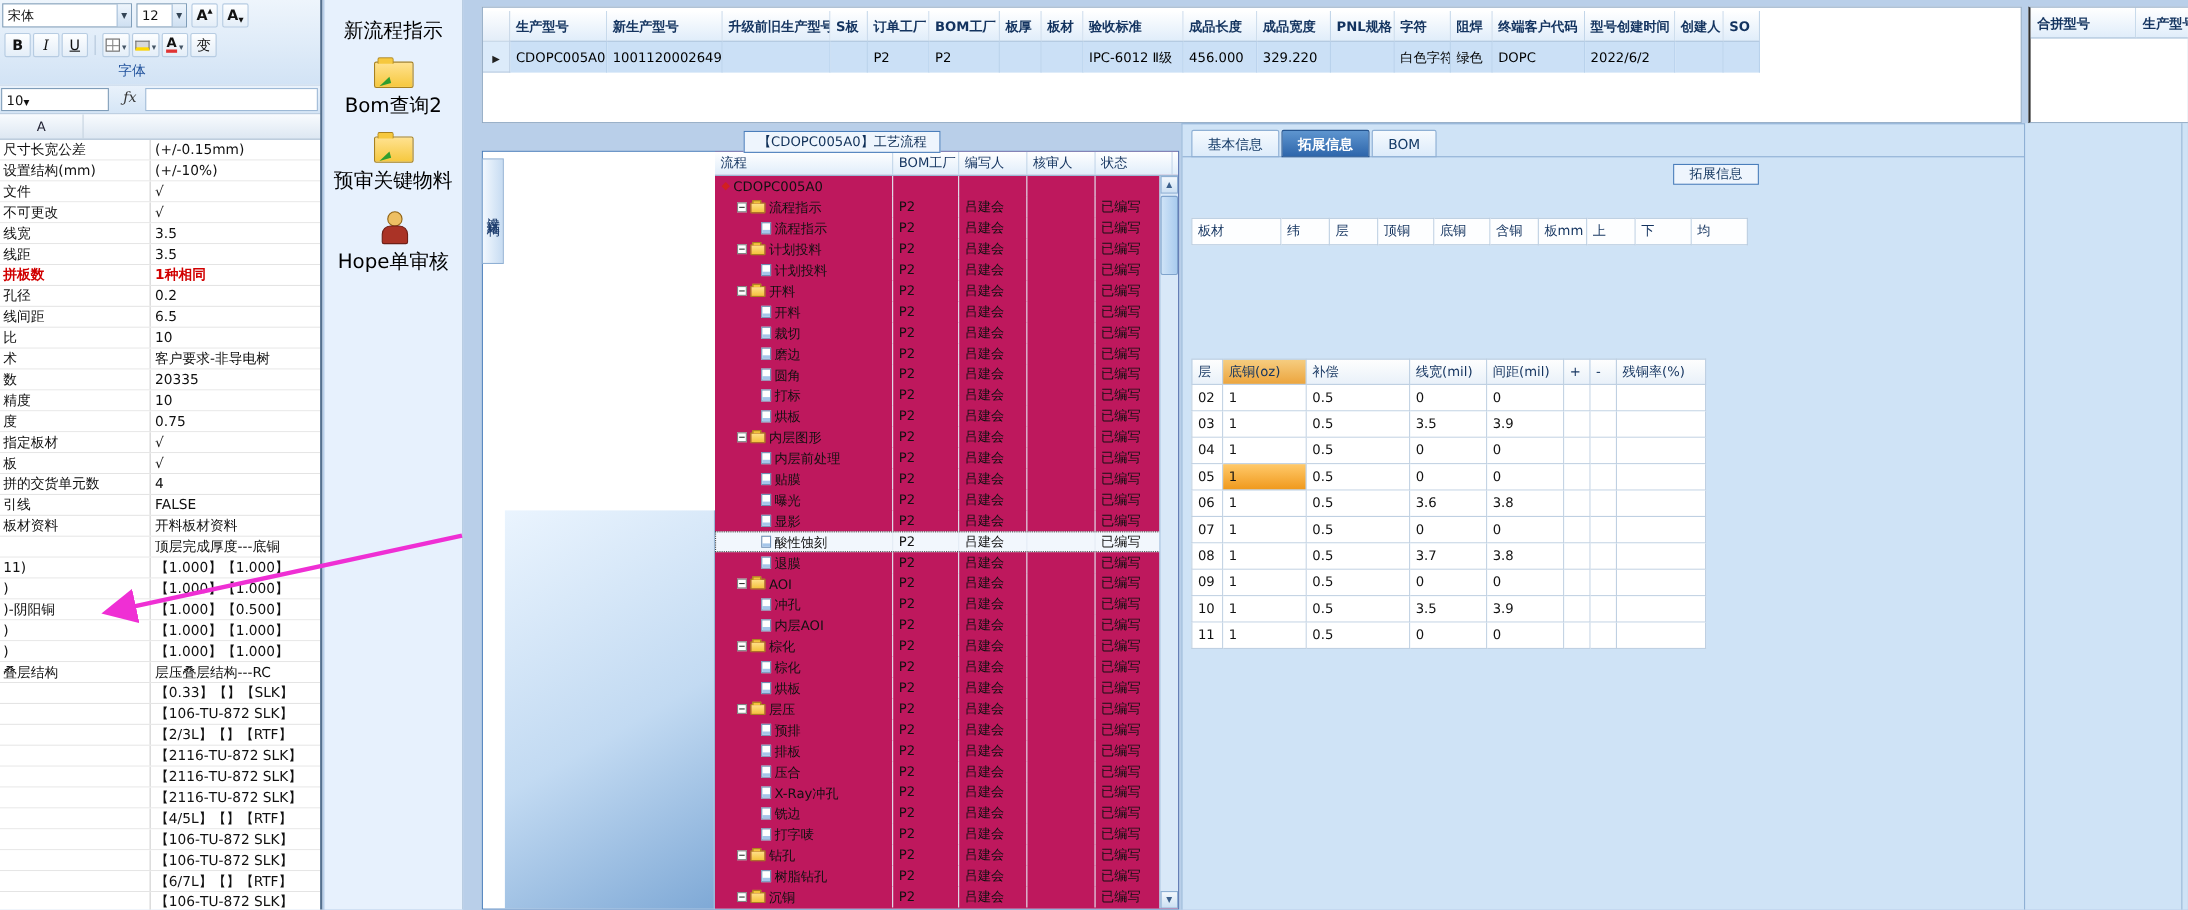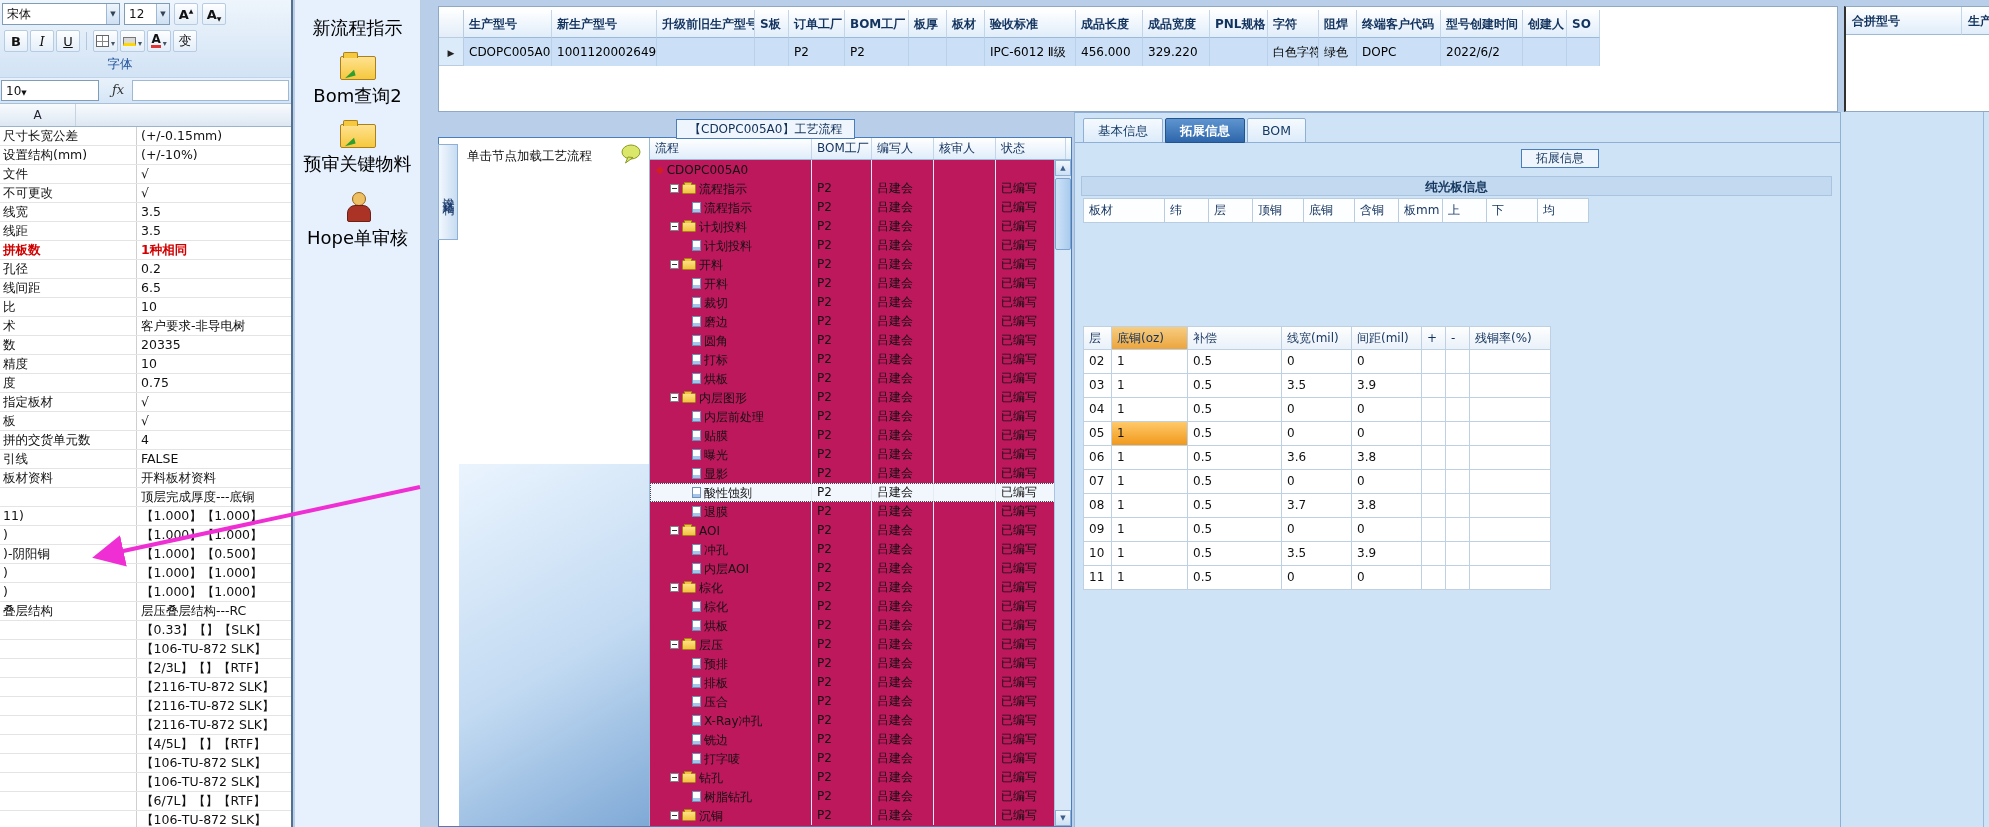--- a/index.html
+++ b/index.html
@@ -71,21 +71,21 @@
   .tg-cells span:nth-child(5){width:56px}.tg-cells span:nth-child(6){width:64px}
   .tg-cells span:nth-child(7){width:38px}.tg-cells span:nth-child(8){width:38px}
   .tg-cells span:nth-child(9){width:91px}.tg-cells span:nth-child(10){width:67px}
   .tg-cells span:nth-child(11){width:67px}.tg-cells span:nth-child(12){width:58px}
   .tg-cells span:nth-child(13){width:51px}.tg-cells span:nth-child(14){width:38px}
   .tg-cells span:nth-child(15){width:84px}.tg-cells span:nth-child(16){width:82px}
   .tg-cells span:nth-child(17){width:44px}.tg-cells span:nth-child(18){width:33px}
 
   
   .minigrid{position:absolute;left:1844px;top:6px;width:146px;height:106px;background:#fff;border:1px solid #8fa9c4;border-left:2px solid #30302f;overflow:hidden;display:flex;align-items:flex-start}
-  .minigrid span{flex:none;width:116px;height:28px;line-height:28px;background:linear-gradient(#ffffff,#e0edfa);border-right:1px solid #c3d6e9;border-bottom:1px solid #9db9d6;padding-left:6px;font-weight:bold;color:#13335f;white-space:nowrap;overflow:hidden}
+  .minigrid span{flex:none;width:96px;height:28px;line-height:28px;background:linear-gradient(#ffffff,#e0edfa);border-right:1px solid #c3d6e9;border-bottom:1px solid #9db9d6;padding-left:6px;font-weight:bold;color:#13335f;white-space:nowrap;overflow:hidden}
 
   
   .ptab{position:absolute;left:676px;top:119px;height:20px;line-height:18px;padding:0 12px;background:#eef5fd;border:1px solid #4a7ebb;font-size:12px;color:#103058;z-index:4}
   .process{position:absolute;left:438px;top:137px;width:634px;height:690px;border:1px solid #4a7ebb;background:#fff}
   .side-tab{position:absolute;left:-1px;top:6px;width:20px;height:96px;background:linear-gradient(90deg,#f2f8fe,#c7dcf2);border:1px solid #8fb0d4;writing-mode:vertical-rl;text-orientation:upright;display:flex;align-items:center;justify-content:center;font-size:12px;color:#1a3a6b;letter-spacing:2px}
   .hintpanel{position:absolute;left:20px;top:0;width:191px;height:326px;background:#fff;border-right:1px solid #9ab8d8}
   .htext{position:absolute;left:8px;top:10px;right:32px;font-size:12.5px}
   .bubble{position:absolute;right:7px;top:6px}
   .gradarea{position:absolute;left:20px;top:326px;width:191px;bottom:0;border-right:1px solid #9ab8d8;background:linear-gradient(150deg,#eaf4fe 0%,#c2daf2 55%,#7fa9d6 100%)}
   .treegrid{position:absolute;left:211px;top:0;right:0;bottom:0;background:#be185d;overflow:hidden}
@@ -480,29 +480,20 @@
   </section>
 
   <section class="minigrid">
     <span>合拼型号</span>
       <span>生产型号</span>
   </section>
 
   <div class="ptab">【CDOPC005A0】工艺流程</div>
   <section class="process">
     <div class="side-tab">设置结构</div>
-    <div class="hintpanel">
-      <div class="htext">单击节点加载工艺流程</div>
-      <span class="bubble">
-        <svg width="22" height="20" viewBox="0 0 22 20">
-            <ellipse cx="11" cy="8" rx="9" ry="7" fill="#dbe76b" stroke="#8a9a22"></ellipse>
-            <path d="M8 13 L5.5 19 L13 13.5 Z" fill="#dbe76b" stroke="#8a9a22"></path>
-          </svg>
-      </span>
-    </div>
     <div class="gradarea"></div>
     <div class="treegrid">
       <div class="tg2-header">
         <span>流程</span>
           <span>BOM工厂</span>
           <span>编写人</span>
           <span>核审人</span>
           <span>状态</span>
       </div>
       <div class="trows">
@@ -975,21 +966,20 @@
 
         <div class="dtab">基本信息</div>
 
         <div class="dtab active">拓展信息</div>
 
         <div class="dtab">BOM</div>
 
     </div>
     <div class="tabline"></div>
     <div class="flabel">拓展信息</div>
-    <div class="band b1">纯光板信息</div>
     <div class="btable">
       <span>板材</span>
         <span>纬</span>
         <span>层</span>
         <span>顶铜</span>
         <span>底铜</span>
         <span>含铜</span>
         <span>板mm</span>
         <span>上</span>
         <span>下</span>

